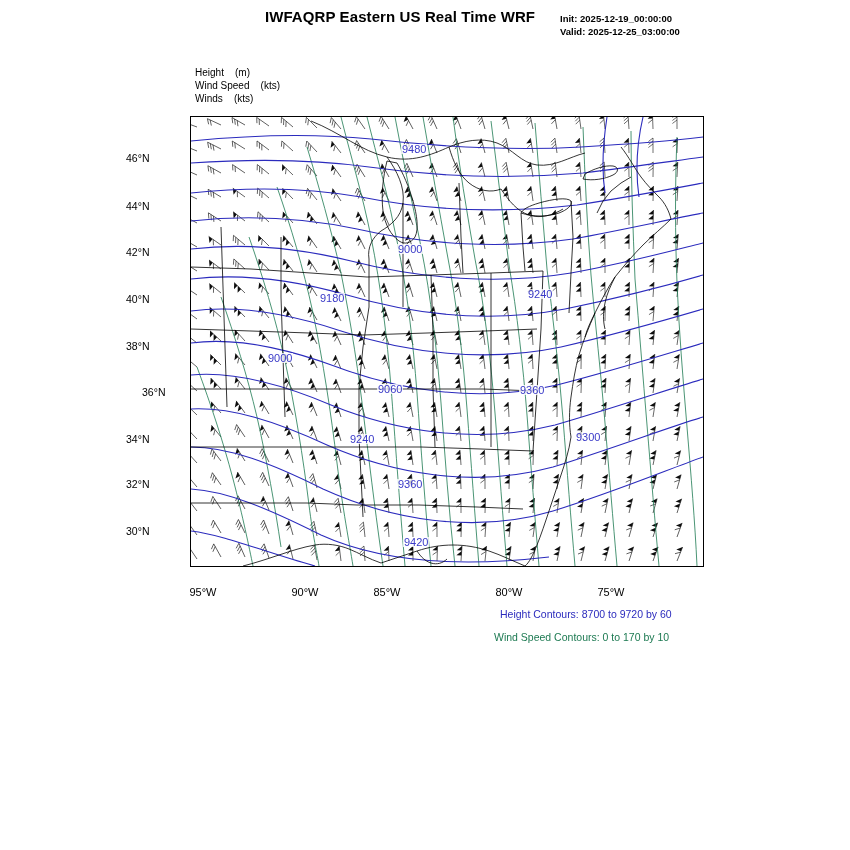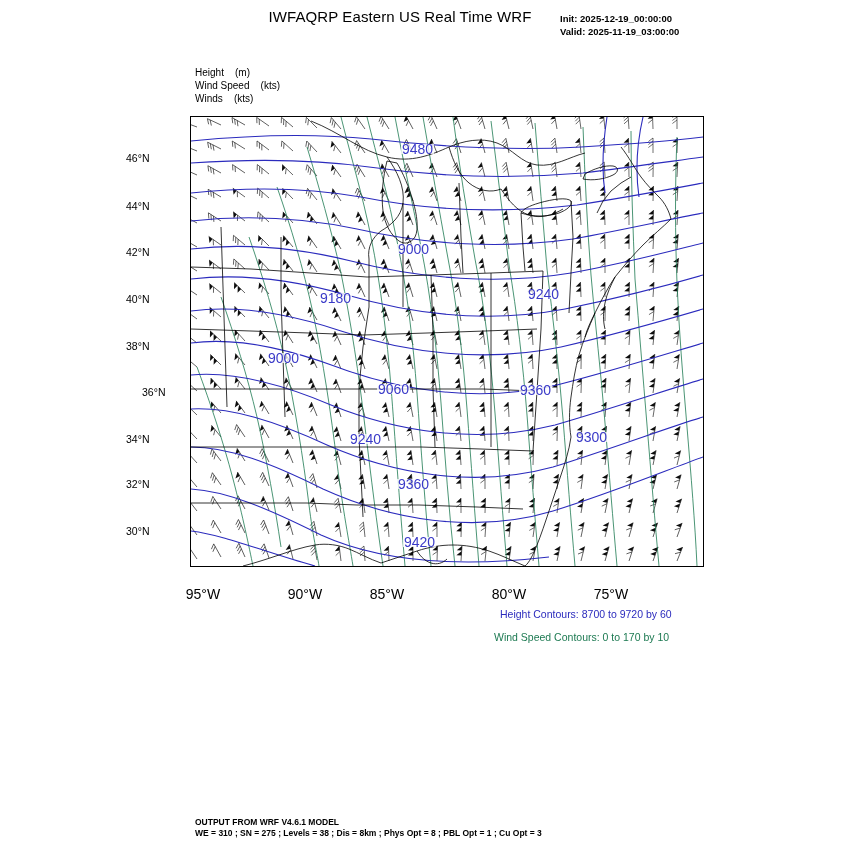--- a/index.html
+++ b/index.html
@@ -21,21 +21,21 @@
     height: 850px;
   }
   
   .main-title {
     position: absolute;
     left: 190px;
     top: 8px;
     width: 420px;
     text-align: center;
     font-size: 15px;
-    font-weight: normal;
+    font-weight: bold;
     letter-spacing: 0.1px;
   }
   .init-block {
     position: absolute;
     left: 560px;
     top: 12px;
     font-size: 9.5px;
     font-weight: bold;
     line-height: 13px;
   }
@@ -62,21 +62,21 @@
   }
   .plot-frame svg { display: block; }
   
   .ytick {
     position: absolute;
     font-size: 10.5px;
     width: 56px;
   }
   .xtick {
     position: absolute;
-    font-size: 14px;
+    font-size: 11px;
     text-align: center;
     width: 46px;
   }
   
   .caption-height {
     position: absolute;
     left: 500px;
     top: 608px;
     font-size: 10.5px;
     color: #2b2bbd;
@@ -93,38 +93,38 @@
     position: absolute;
     left: 195px;
     top: 817px;
     font-size: 8.5px;
     font-weight: bold;
     line-height: 11px;
   }
   
   .clabel {
     position: absolute;
-    font-size: 14px;
+    font-size: 11px;
     color: #3a3ac8;
     font-family: "Liberation Sans", sans-serif;
     background: rgba(255,255,255,0.78);
     padding: 0 1px;
     line-height: 10px;
   }
 </style>
 </head>
 <body>
 
 <div class="page">
 
   <div class="main-title">IWFAQRP Eastern US Real Time WRF</div>
 
   <div class="init-block">
     <div>Init: 2025-12-19_00:00:00</div>
-    <div>Valid: 2025-11-19_03:00:00</div>
+    <div>Valid: 2025-12-25_03:00:00</div>
   </div>
 
   <div class="var-list">
     <div class="var-row">Height    (m)</div>
     <div class="var-row">Wind Speed    (kts)</div>
     <div class="var-row">Winds    (kts)</div>
   </div>
 
   <div class="ytick" style="left:126px; top:152px;">46°N</div>
   <div class="ytick" style="left:126px; top:200px;">44°N</div>
@@ -1489,18 +1489,14 @@
     <div class="clabel" style="left:328px; top:268px;">9360</div>
     <div class="clabel" style="left:158px; top:317px;">9240</div>
     <div class="clabel" style="left:384px; top:315px;">9300</div>
     <div class="clabel" style="left:206px; top:362px;">9360</div>
     <div class="clabel" style="left:212px; top:420px;">9420</div>
   </div>
 
   <div class="caption-height">Height Contours: 8700 to 9720 by 60</div>
   <div class="caption-wind">Wind Speed Contours: 0 to 170 by 10</div>
 
-  <div class="footer">
-    <div>OUTPUT FROM WRF V4.6.1 MODEL</div>
-    <div>WE = 310 ; SN = 275 ; Levels = 38 ; Dis = 8km ; Phys Opt = 8 ; PBL Opt = 1 ; Cu Opt = 3</div>
-  </div>
 
 </div>
 
 </body></html>

